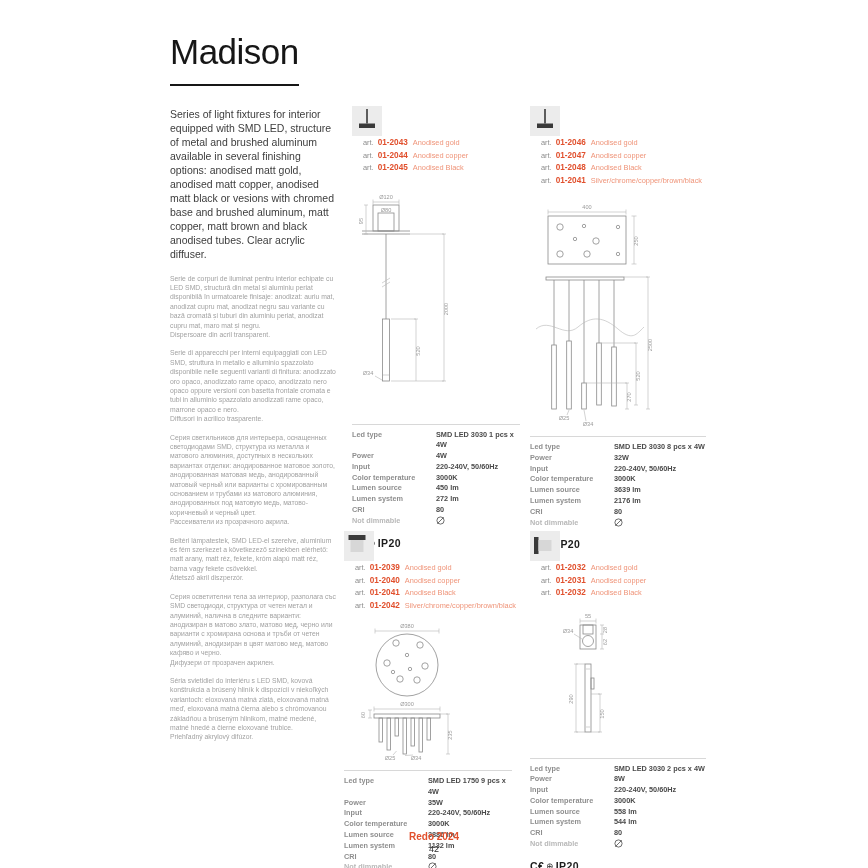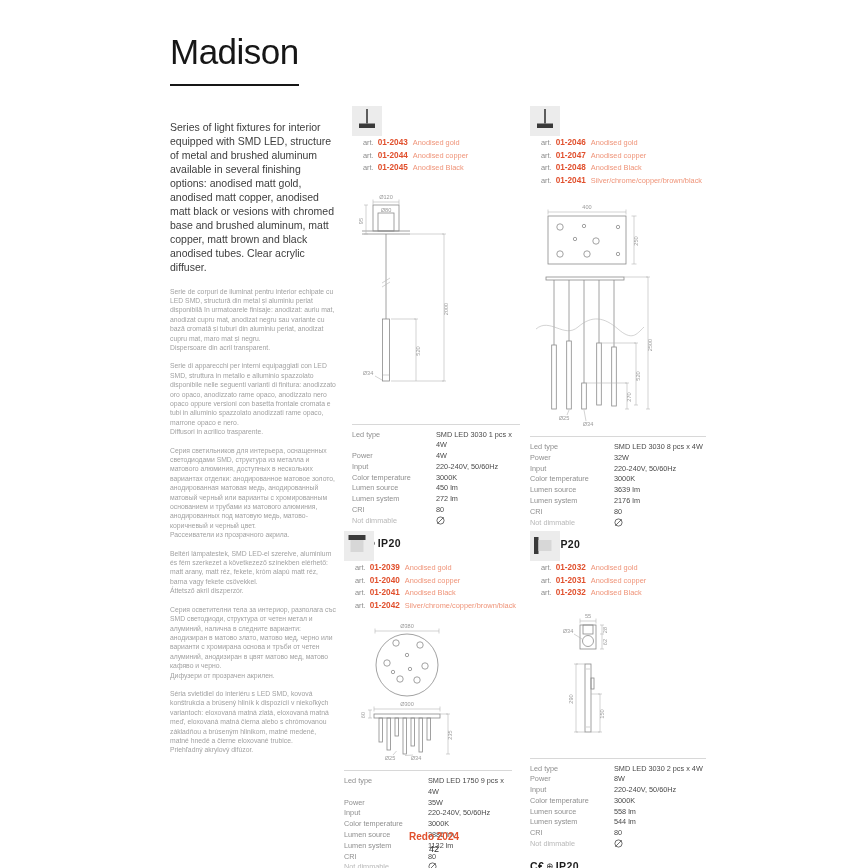--- a/index.html
+++ b/index.html
@@ -3,21 +3,21 @@
 <meta charset="utf-8">
 <style>
   * { margin:0; padding:0; box-sizing:border-box; }
   body { background:#fff; font-family:"Liberation Sans", sans-serif; }
   #page { position:relative; width:868px; height:868px; background:#ffffff; overflow:hidden; }
 
   
   .left-col { position:absolute; left:170px; top:33px; width:166px; }
   .title { display:inline-block; font-size:35px; font-weight:500; color:#161616; line-height:1.1;
            border-bottom:2.5px solid #161616; padding-bottom:12px; letter-spacing:-0.5px; }
-  .intro { margin-top:34px; font-size:10.5px; line-height:14px; color:#3d3d3d; }
+  .intro { margin-top:21px; font-size:10.5px; line-height:14px; color:#3d3d3d; }
   .small-paras { margin-top:13px; }
   .small-paras p { font-size:6.8px; line-height:9.4px; color:#a2a2a2; margin-bottom:9px; white-space:pre-line; }
 
   
   .product { position:absolute; }
   #sec1 { left:352px; top:106px; width:168px; }
   #sec2 { left:530px; top:106px; width:176px; }
   #sec3 { left:344px; top:531px; width:168px; }
   #sec4 { left:530px; top:531px; width:176px; }
 
@@ -28,21 +28,21 @@
   .art-lbl { color:#8d8d8d; margin-right:4px; }
   .art-code { color:#e1502d; font-weight:bold; font-size:8.2px; margin-right:5px; }
   .art-finish { color:#ef9479; }
 
   .dwg-wrap { margin-top:8px; }
   .dwg text { font-family:"Liberation Sans", sans-serif; font-size:5.6px; fill:#9a9a9a; }
   .dwg .thin { stroke:#b5b5b5; stroke-width:0.6; fill:none; }
   .dwg .obj  { stroke:#8a8a8a; stroke-width:0.8; fill:none; }
 
   .specs { margin-top:5px; border-top:1px solid #d8d8d8; padding-top:5px; }
-  .spec-row { display:flex; font-size:7.3px; line-height:10.8px; }
+  .spec-row { display:flex; font-size:7.3px; line-height:10.8px;font-weight:bold; }
   .spec-label { width:84px; color:#8f8f8f; flex:0 0 auto; }
   .spec-value { color:#4a4a4a; }
   .nd .spec-label { color:#b8b8b8; }
   .cert { margin-top:8px; display:flex; align-items:center; font-weight:bold; color:#1c1c1c; font-size:10.5px; letter-spacing:0.4px; }
   .cert .sym { font-size:8.5px; font-weight:normal; margin:0 2px; color:#1c1c1c; }
 
   .footer { position:absolute; left:0; top:831px; width:868px; text-align:center; }
   .brand { color:#e1502d; font-weight:bold; font-size:10px; }
   .pagenum { color:#2e2e2e; font-size:9px; margin-top:2px; }
 </style>

